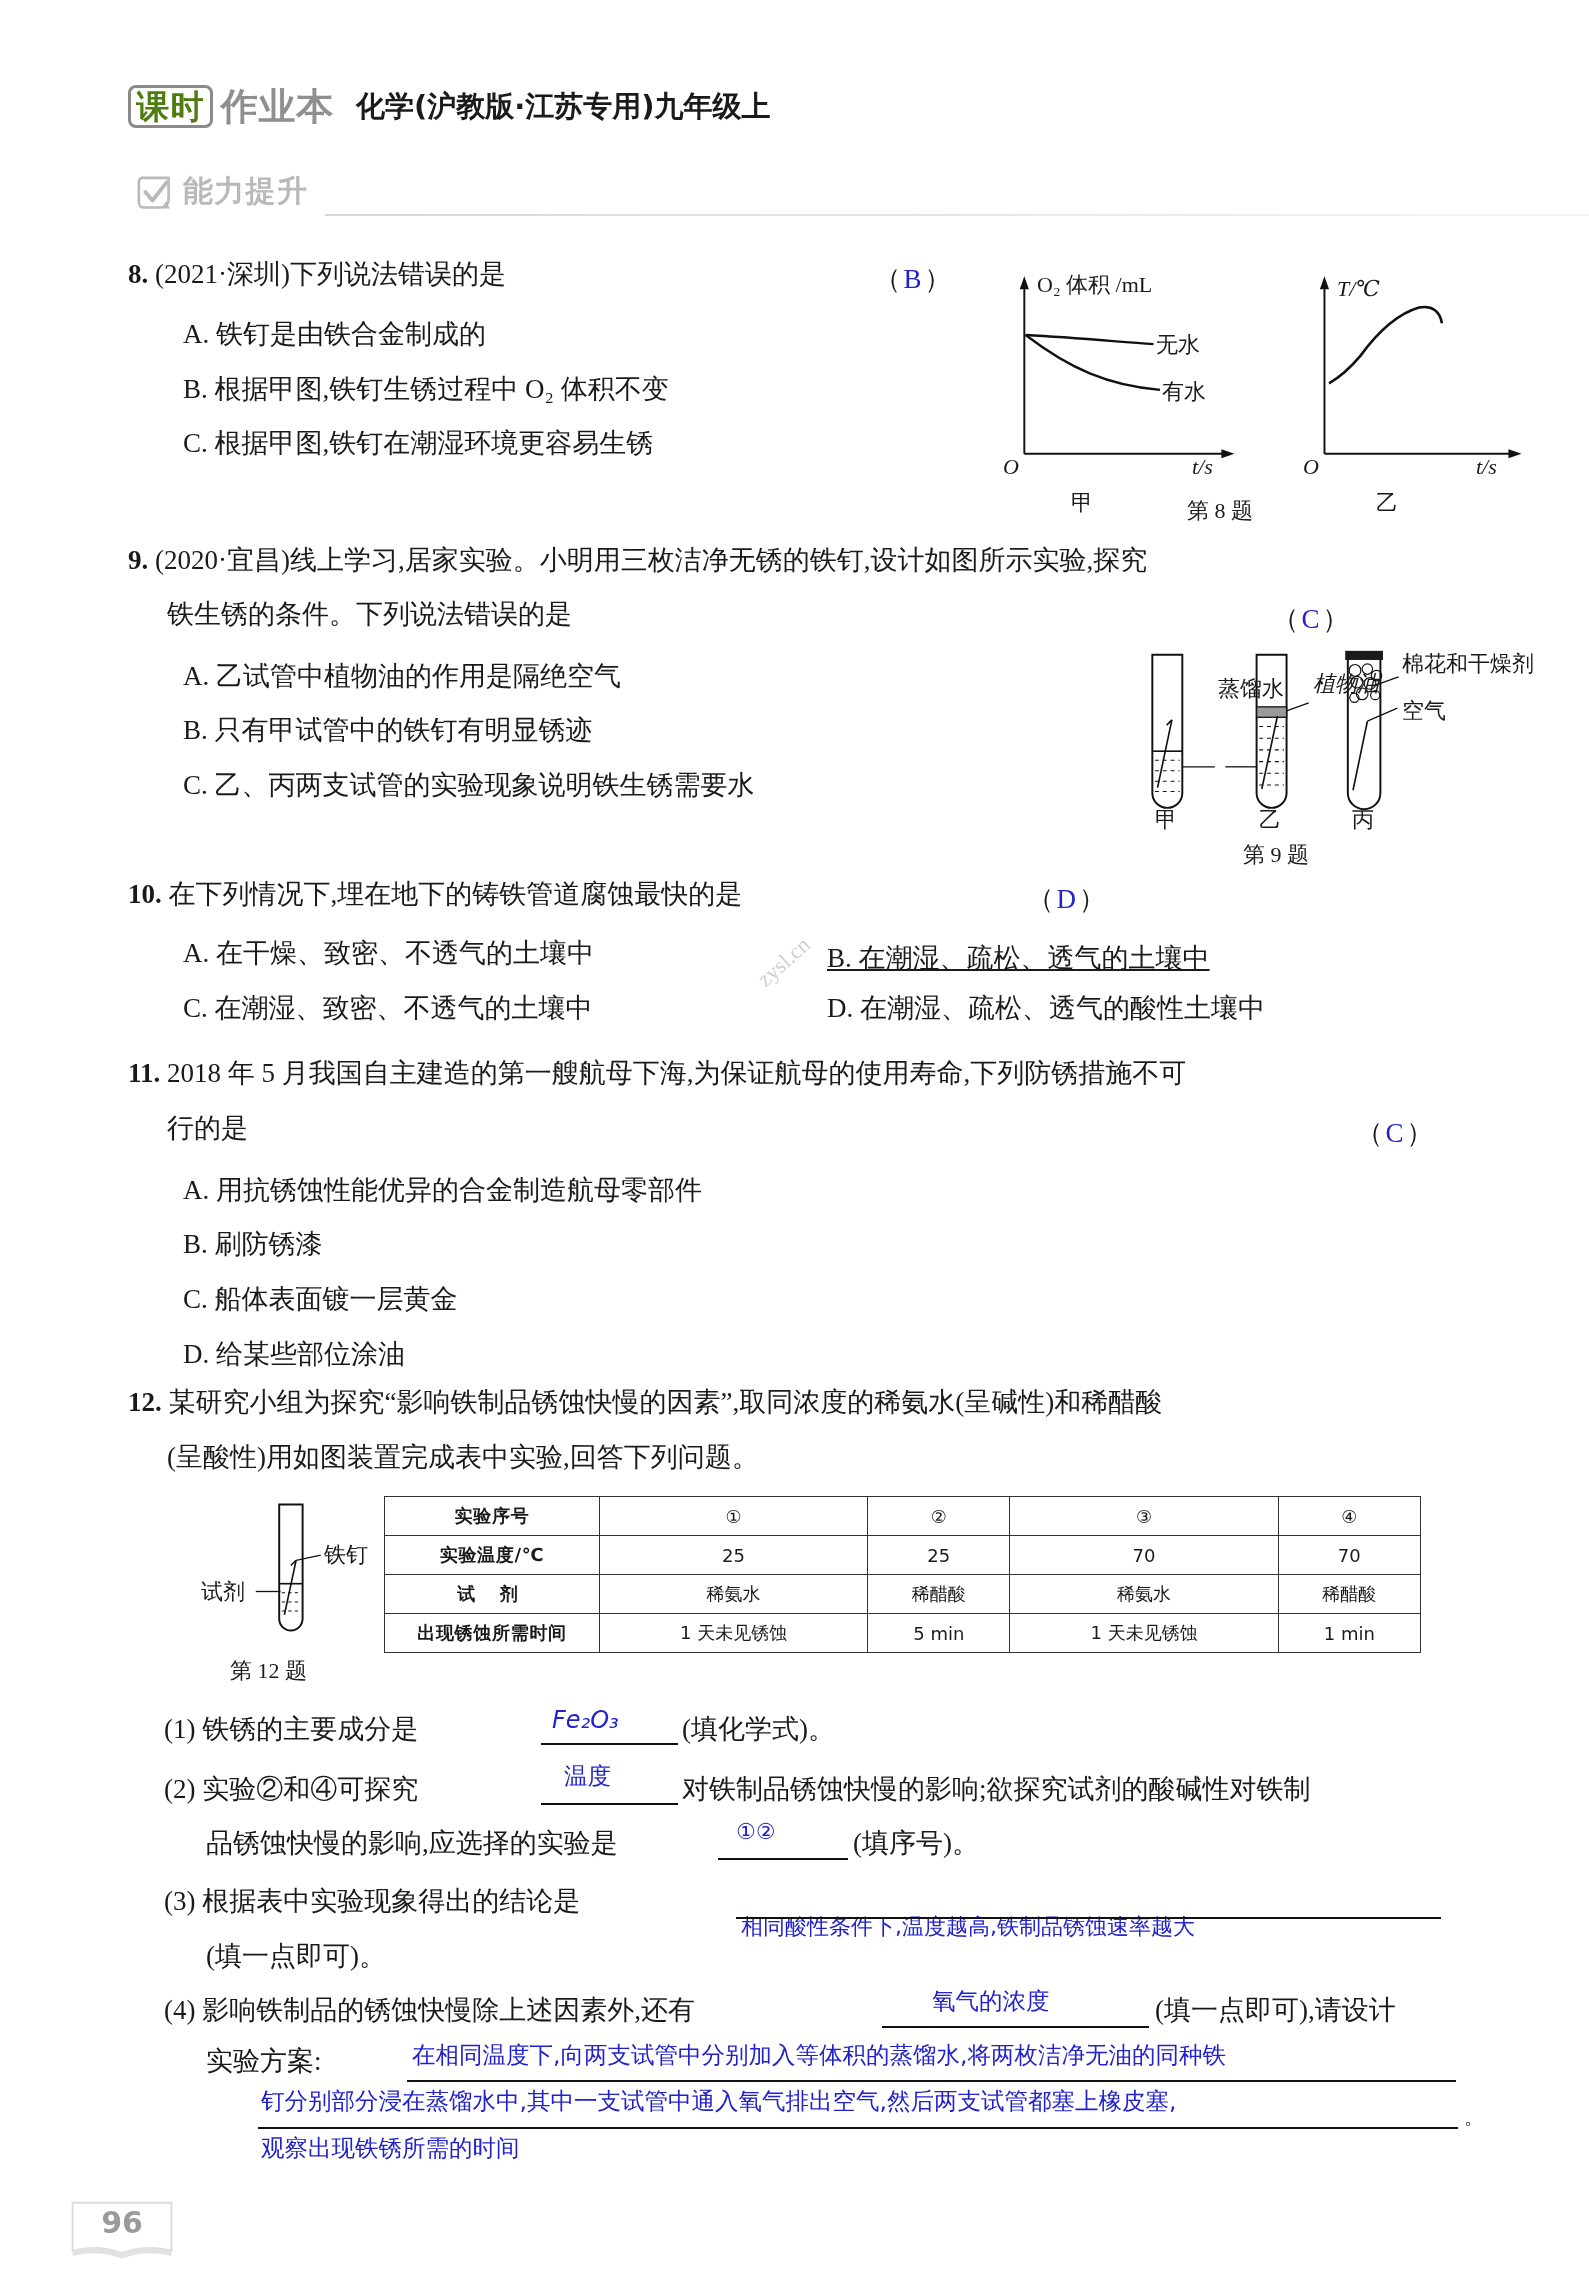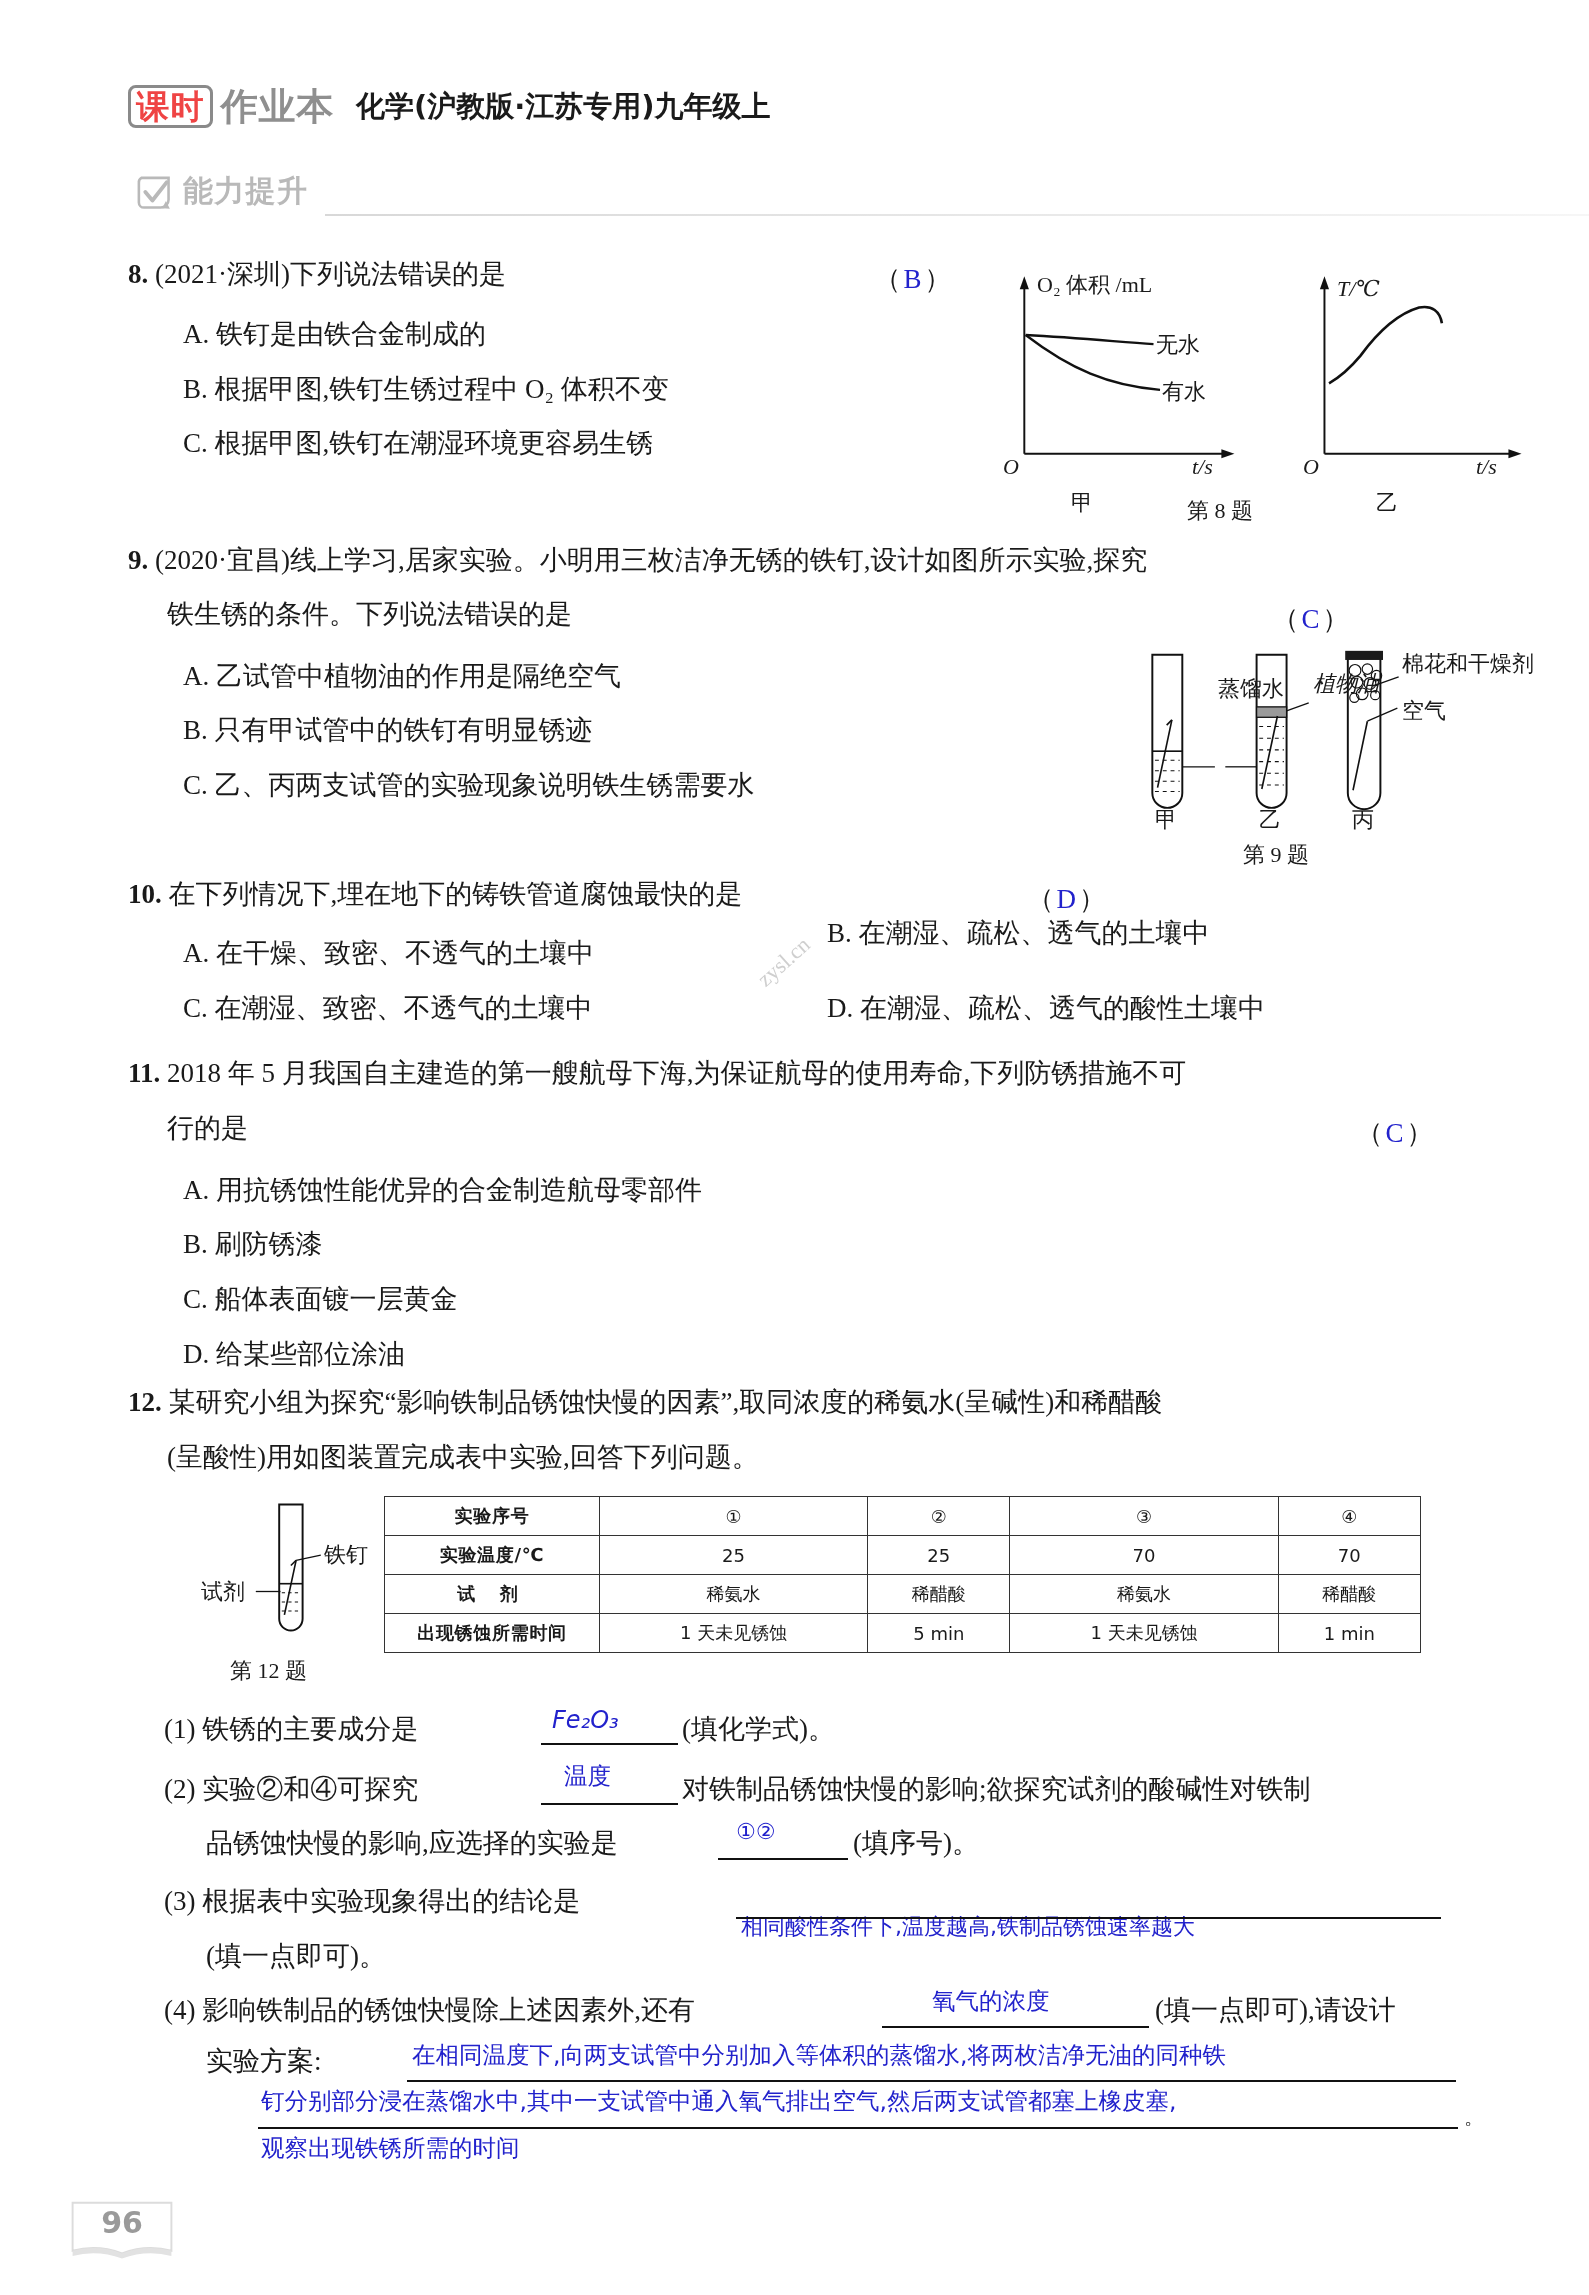--- a/index.html
+++ b/index.html
@@ -13,21 +13,21 @@
     overflow: hidden;
   }
   .page { position:absolute; inset:0; }
 
   
   .header { position:absolute; left:128px; top:85px; width:1370px; height:63px; }
   .logo-badge {
     display:inline-block; vertical-align:middle;
     height:43px; padding:0 5.2px;
     border:3.3px solid #8a8a8a; border-radius:7.8px;
-    color:#ef4444; font-weight:bold; font-size:33px; line-height:38px;
+    color:#4d7c0f; font-weight:bold; font-size:33px; line-height:38px;
     letter-spacing:1.3px;
     font-family:"DejaVu Sans","Liberation Sans",sans-serif;
   }
   .logo-word {
     display:inline-block; vertical-align:middle;
     color:#8f8f8f; font-weight:bold; font-size:37px; line-height:43px;
     margin-left:5.2px; letter-spacing:0.7px;
   }
   .header-title {
     display:inline-block; vertical-align:middle;
@@ -223,21 +223,21 @@
   <div class="figcap" style="left:1243px; top:840px;">第 9 题</div>
 
   <div class="q" style="left:128px; top:881px;">
     <span class="qnum">10.</span>
     <span>在下列情况下,埋在地下的铸铁管道腐蚀最快的是</span>
   </div>
   <div class="paren" style="left:1027px; top:881px;">
     （<span class="ans">D</span>）
   </div>
   <div class="opt" style="left:183px; top:935px;">A. 在干燥、致密、不透气的土壤中</div>
-  <div class="opt" style="left:827px; top:915px;">B. 在潮湿、疏松、透气的土壤中</div>
+  <div class="opt" style="left:827px; top:940px;text-decoration:underline;">B. 在潮湿、疏松、透气的土壤中</div>
   <div class="opt" style="left:183px; top:990px;">C. 在潮湿、致密、不透气的土壤中</div>
   <div class="opt" style="left:827px; top:990px;">D. 在潮湿、疏松、透气的酸性土壤中</div>
 
   <div class="wm">zysl.cn</div>
 
   <div class="q" style="left:128px; top:1060px;">
     <span class="qnum">11.</span>
     <span>2018 年 5 月我国自主建造的第一艘航母下海,为保证航母的使用寿命,下列防锈措施不可</span>
   </div>
   <div class="q" style="left:167px; top:1115px;">行的是</div>

